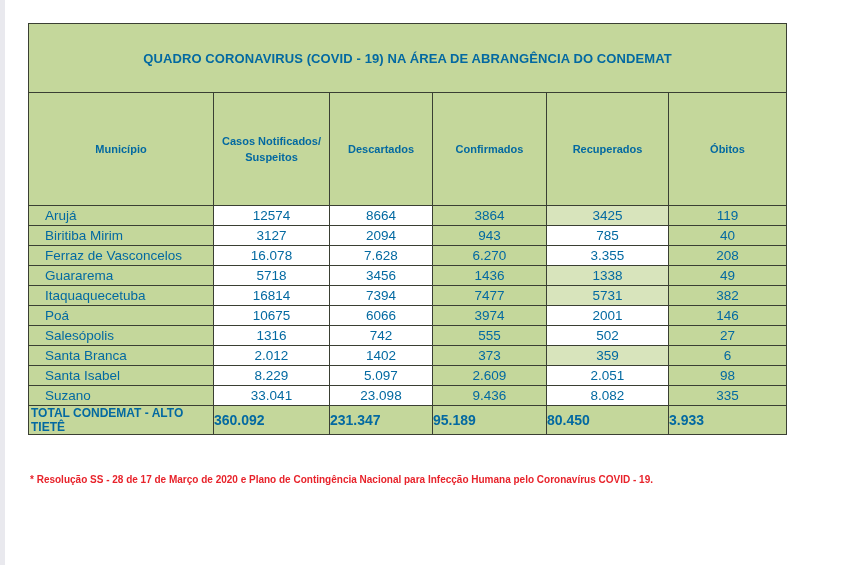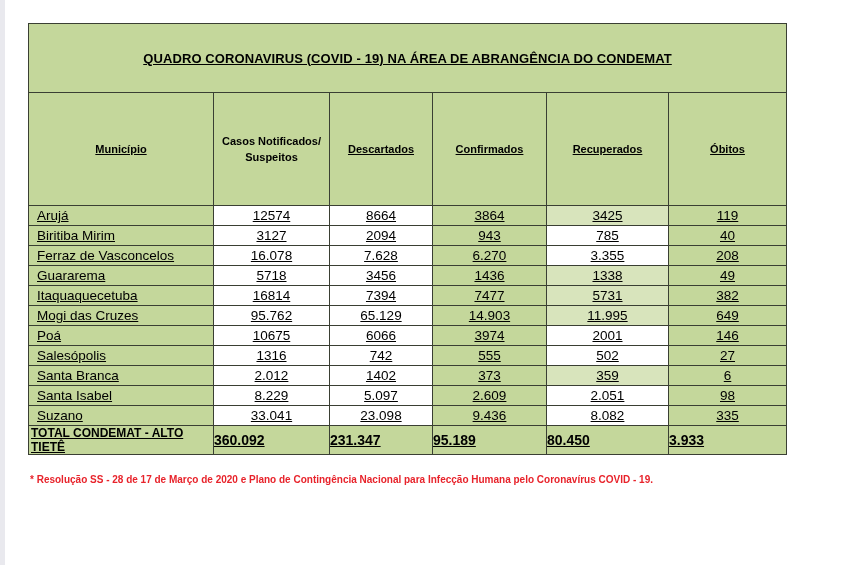--- a/index.html
+++ b/index.html
@@ -13,22 +13,21 @@
     position: absolute; left: 0; top: 0; width: 5px; height: 565px;
     background: #e9e9ee;
   }
   .sheet {
     position: absolute; left: 28px; top: 23px; width: 758px;
   }
   table.covid {
     border-collapse: collapse;
     width: 758px;
     table-layout: fixed;
-    color: #000000;
-    text-decoration: underline;
+    color: #0369a1;
   }
   table.covid td, table.covid th {
     border: 1px solid #3a3f33;
     padding: 0;
   }
   .title-cell {
     background: #c4d79b;
     height: 68px;
     text-align: center;
     font-weight: bold;
@@ -45,21 +44,21 @@
   }
   .row td {
     height: 19px;
     font-size: 13.5px;
     text-align: center;
     line-height: 19px;
     border-top: 2px solid #2d3327;
   }
   .row td.name {
     text-align: left;
-    padding-left: 8px;
+    padding-left: 16px;
     background: #c4d79b;
   }
   .bg-white { background: #ffffff; }
   .bg-green { background: #c4d79b; }
   .bg-light { background: #d8e4bc; }
   .total td {
     height: 18px;
     font-weight: bold;
     font-size: 14px;
     text-align: left;
@@ -145,28 +144,20 @@
         </tr>
         <tr class="row">
           <td class="name">Itaquaquecetuba</td>
           <td class="bg-white">16814</td>
           <td class="bg-white">7394</td>
           <td class="bg-green">7477</td>
           <td class="bg-light">5731</td>
           <td class="bg-green">382</td>
         </tr>
         <tr class="row">
-          <td class="name">Mogi das Cruzes</td>
-          <td class="bg-white">95.762</td>
-          <td class="bg-white">65.129</td>
-          <td class="bg-green">14.903</td>
-          <td class="bg-light">11.995</td>
-          <td class="bg-green">649</td>
-        </tr>
-        <tr class="row">
           <td class="name">Poá</td>
           <td class="bg-white">10675</td>
           <td class="bg-white">6066</td>
           <td class="bg-green">3974</td>
           <td class="bg-white">2001</td>
           <td class="bg-green">146</td>
         </tr>
         <tr class="row">
           <td class="name">Salesópolis</td>
           <td class="bg-white">1316</td>

